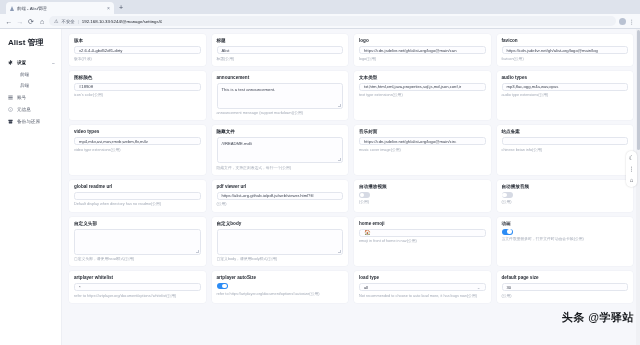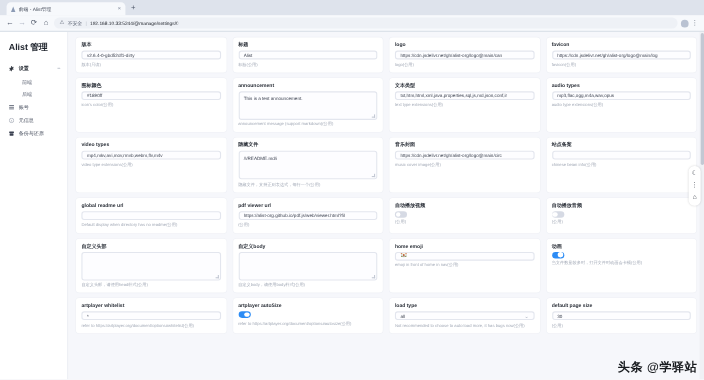--- a/index.html
+++ b/index.html
@@ -120,21 +120,21 @@
   .fab {
     position:absolute; right:3px; top:122px; width:11px;
     background:#fff; border-radius:5px; box-shadow:0 0 2px rgba(0,0,0,.18);
     display:flex; flex-direction:column; align-items:center; gap:5px;
     padding:4px 0; font-size:6px; color:#343a45;
   }
   .fab span { line-height:1; }
 
   
   .watermark {
-    position:absolute; right:6px; bottom:4px;
+    position:absolute; right:6px; bottom:20px;
     font-size:11px; font-weight:700; color:#181b20;
     letter-spacing:0.5px; text-shadow:0 0 1px #fff;
   }
 </style>
 </head>
 <body>
 
 <div class="browser">
 
   <div class="tabstrip">

